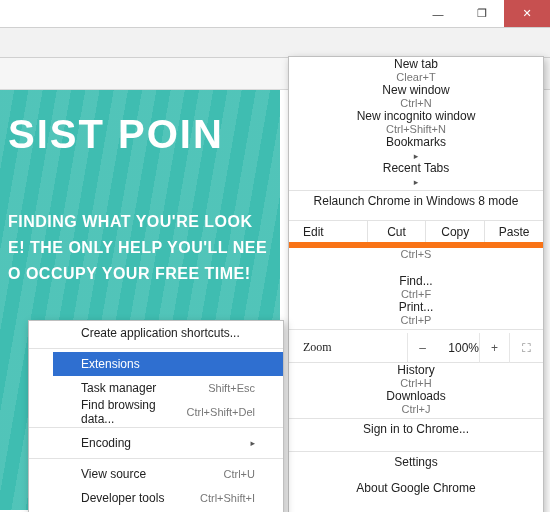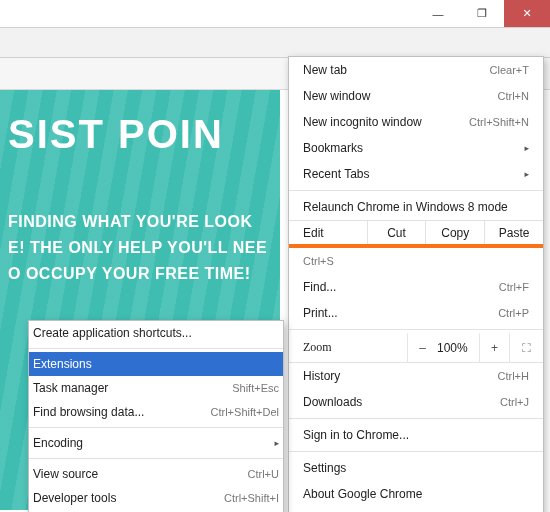--- a/index.html
+++ b/index.html
@@ -13,38 +13,38 @@
 .toolbar { height: 32px; background: #f6f6f6; border-bottom: 1px solid #d9d9d9; display: flex; align-items: center; justify-content: flex-end; padding: 0 6px; gap: 8px; }
 .tool-ico { width: 24px; height: 24px; display: flex; align-items: center; justify-content: center; font-size: 15px; color: #666; border: 1px solid transparent; border-radius: 2px; }
 .tool-ico.menu { background: #e6e6e6; border: 1px solid #c6c6c6; }
 
 .page-bg { position: absolute; left: 0; top: 90px; width: 280px; height: 420px; background: #3fbdb1; overflow: hidden; }
 .page-bg .stripes { position: absolute; inset: 0; background: repeating-linear-gradient(100deg, #56c6bb 0 14px, #3fbdb1 14px 28px); opacity: .8; }
 .page-bg .title { position: relative; color: #fff; font-size: 40px; font-weight: 700; letter-spacing: 2px; padding: 22px 0 0 8px; }
 .page-bg .sub { position: relative; color: #fff; font-size: 16px; font-weight: 700; line-height: 26px; padding: 52px 0 0 8px; letter-spacing: .5px; }
 
 .main-menu { position: absolute; right: 6px; top: 56px; width: 256px; background: #fff; border: 1px solid #bfbfbf; box-shadow: 2px 3px 8px rgba(0,0,0,.25); font-size: 12px; color: #222; }
-.mm-row { display: flex; align-items: center; height: 26px; padding: 0 14px; justify-content: space-between; }
+.mm-row { display: flex; align-items: center; height: 26px; padding: 0 14px; justify-content: space-between; flex-direction: column; }
 .mm-row .lbl { white-space: nowrap; }
 .mm-row .sc { color: #777; font-size: 11px; }
 .mm-row .arw { color: #555; font-size: 9px; }
 .mm-sep { height: 1px; background: #e2e2e2; margin: 3px 0; }
-.mm-edit { display: flex; height: 28px; border-top: 1px solid #e2e2e2; border-bottom: 4px solid #f97316; }
+.mm-edit { display: flex; height: 28px; border-top: 1px solid #e2e2e2; border-bottom: 6px solid #f97316; }
 .mm-edit .cell { flex: 1; display: flex; align-items: center; justify-content: center; border-right: 1px solid #e2e2e2; font-size: 12px; }
 .mm-edit .cell.lab { justify-content: flex-start; padding-left: 14px; flex: 1.1; }
 .mm-edit .cell:last-child { border-right: none; }
 .mm-zoom { display: flex; height: 30px; align-items: center; border-bottom: 1px solid #e2e2e2; }
 .mm-zoom .zlab { width: 70px; padding-left: 14px; font-family: Liberation Serif, serif; }
 .mm-zoom .zctl { flex: 1; display: flex; align-items: center; justify-content: flex-end; gap: 0; }
 .mm-zoom .zb { width: 30px; text-align: center; border-left: 1px solid #e6e6e6; height: 30px; line-height: 30px; color: #555; }
-.mm-zoom .zv { width: 42px; text-align: left; }
+.mm-zoom .zv { width: 42px; text-align: right; }
 .mm-zoom .zf { width: 34px; text-align: center; border-left: 1px solid #e6e6e6; height: 30px; line-height: 30px; font-size: 12px; color: #777; }
 
 .sub-menu { position: absolute; left: 28px; top: 320px; width: 256px; background: #fff; border: 1px solid #bfbfbf; box-shadow: 2px 3px 8px rgba(0,0,0,.25); font-size: 12px; color: #222; }
-.sm-row { display: flex; align-items: center; height: 24px; padding: 0 4px; justify-content: space-between; }
+.sm-row { display: flex; align-items: center; height: 24px; padding: 0 28px; justify-content: space-between; margin-left: 24px; }
 .sm-row .sc { color: #777; font-size: 11px; }
 .sm-row .arw { color: #555; font-size: 9px; }
 .sm-row.hi { background: #2f6fd0; color: #fff; text-align: center; }
 .sm-sep { height: 1px; background: #e2e2e2; margin: 3px 0; }
 </style>
 </head>
 <body>
 
 <div class="titlebar">
   <div class="tbtn">—</div>

